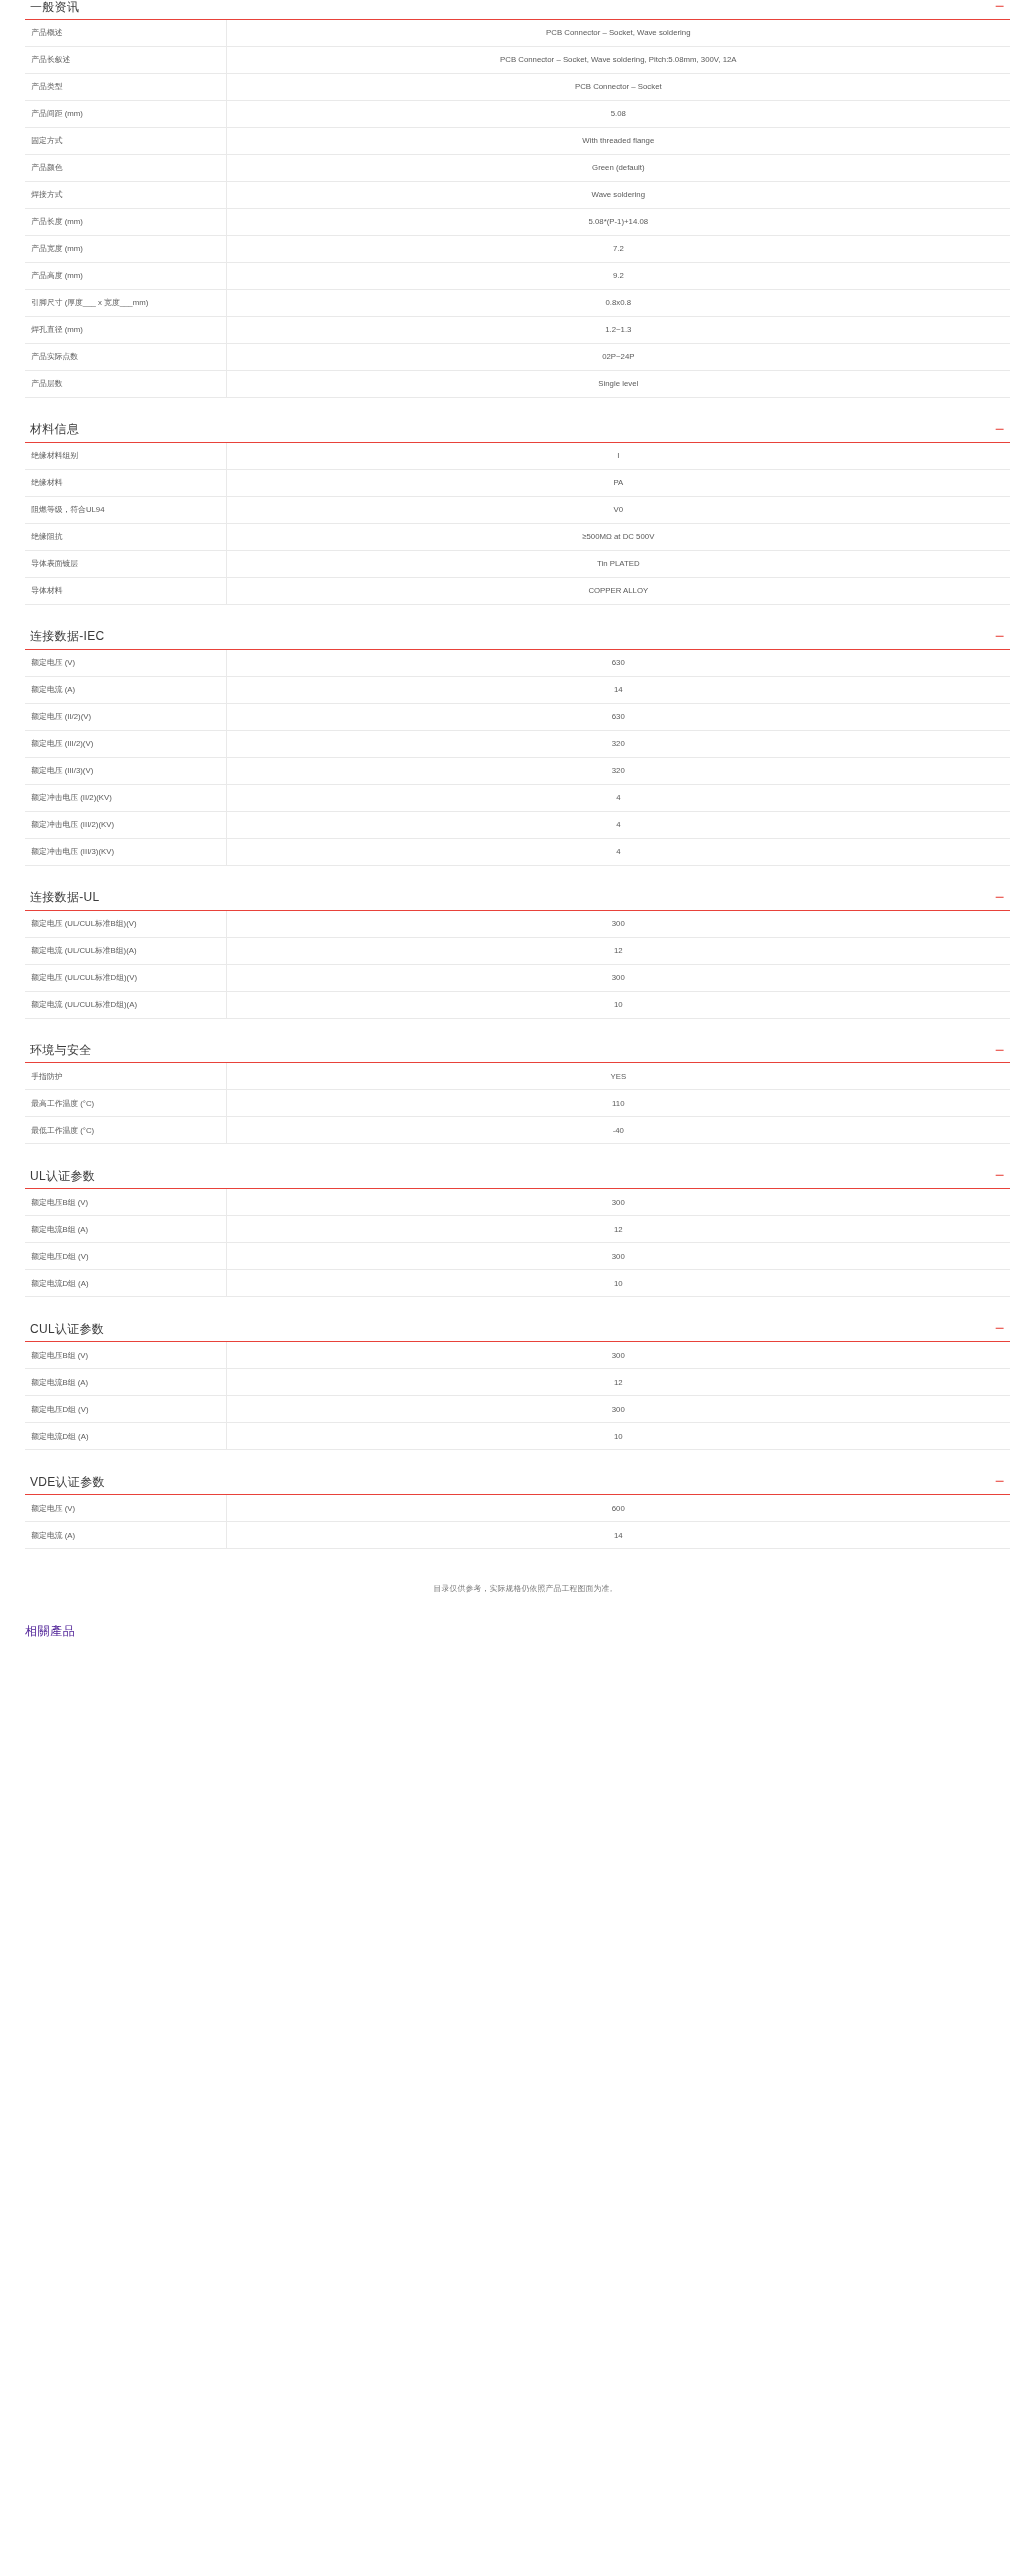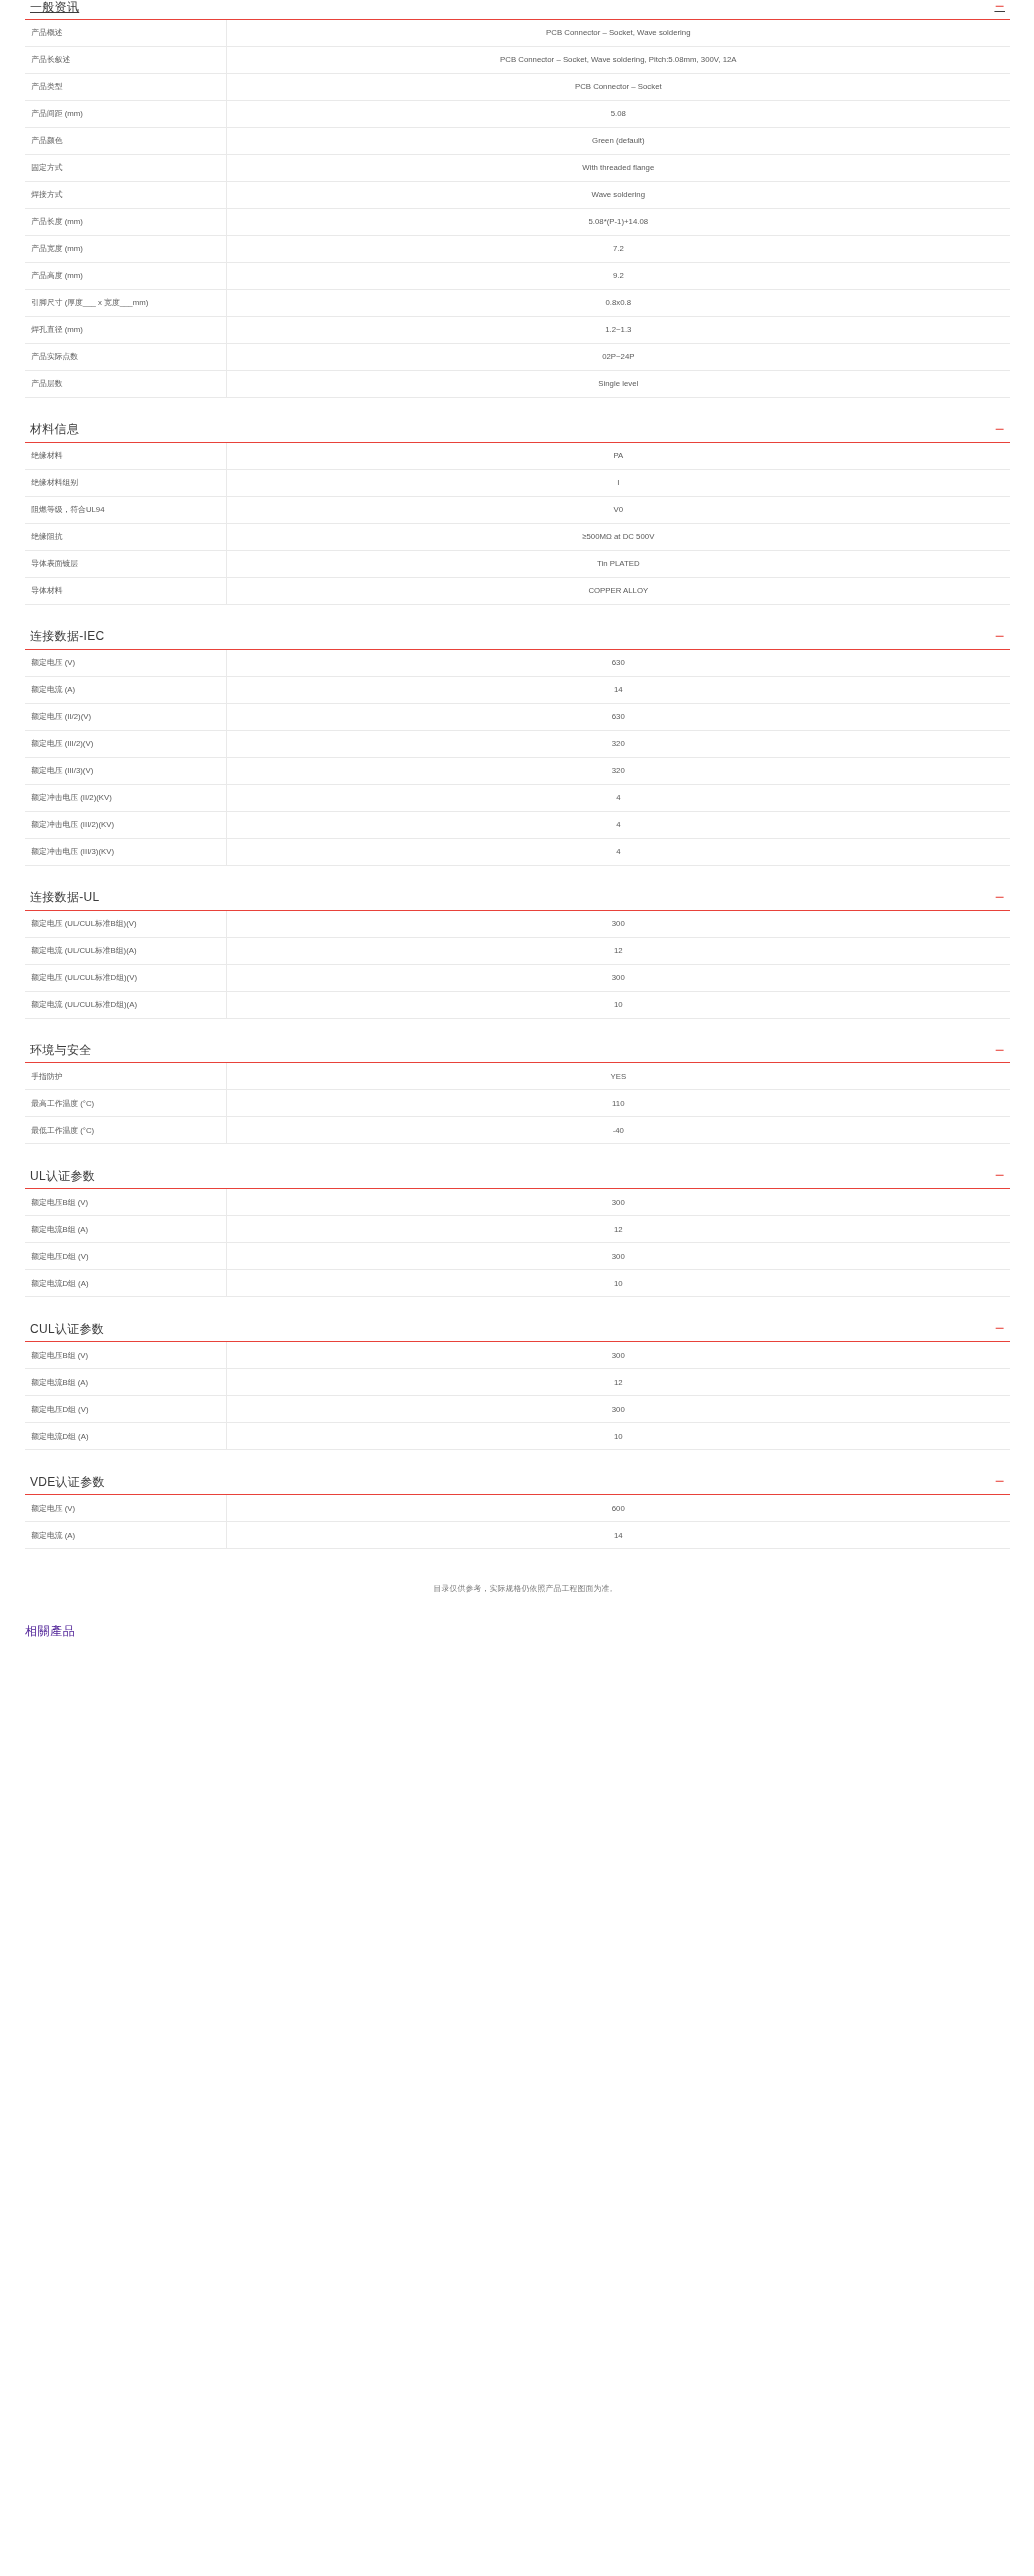--- a/index.html
+++ b/index.html
@@ -83,21 +83,20 @@
     margin-top: 29px;
   }
   .related-title {
     font-size: 12px;
     color: #4c1d95;
     letter-spacing: 0.6px;
   }
   
   .first-section .section-header {
     padding-top: 0;
-    text-decoration: underline;
   }
 </style>
 </head>
 <body>
 
 <div class="page">
 
   <div class="section first-section">
     <div class="section-header">
       <div class="section-title">一般资讯</div>
@@ -115,28 +114,28 @@
         </tr>
         <tr>
           <td class="label">产品类型</td>
           <td class="value">PCB Connector – Socket</td>
         </tr>
         <tr>
           <td class="label">产品间距 (mm)</td>
           <td class="value">5.08</td>
         </tr>
         <tr>
+          <td class="label">固定方式</td>
+          <td class="value">With threaded flange</td>
+        </tr>
+        <tr>
           <td class="label">产品颜色</td>
           <td class="value">Green (default)</td>
         </tr>
         <tr>
-          <td class="label">固定方式</td>
-          <td class="value">With threaded flange</td>
-        </tr>
-        <tr>
           <td class="label">焊接方式</td>
           <td class="value">Wave soldering</td>
         </tr>
         <tr>
           <td class="label">产品长度 (mm)</td>
           <td class="value">5.08*(P-1)+14.08</td>
         </tr>
         <tr>
           <td class="label">产品宽度 (mm)</td>
           <td class="value">7.2</td>
@@ -166,28 +165,28 @@
   </div>
 
   <div class="section">
     <div class="section-header">
       <div class="section-title">材料信息</div>
       <div class="collapse-toggle">−</div>
     </div>
     <table class="spec">
       <tbody>
         <tr>
+          <td class="label">绝缘材料组别</td>
+          <td class="value">I</td>
+        </tr>
+        <tr>
           <td class="label">绝缘材料</td>
           <td class="value">PA</td>
         </tr>
         <tr>
-          <td class="label">绝缘材料组别</td>
-          <td class="value">I</td>
-        </tr>
-        <tr>
           <td class="label">阻燃等级，符合UL94</td>
           <td class="value">V0</td>
         </tr>
         <tr>
           <td class="label">绝缘阻抗</td>
           <td class="value">≥500MΩ at DC 500V</td>
         </tr>
         <tr>
           <td class="label">导体表面镀层</td>
           <td class="value">Tin PLATED</td>

